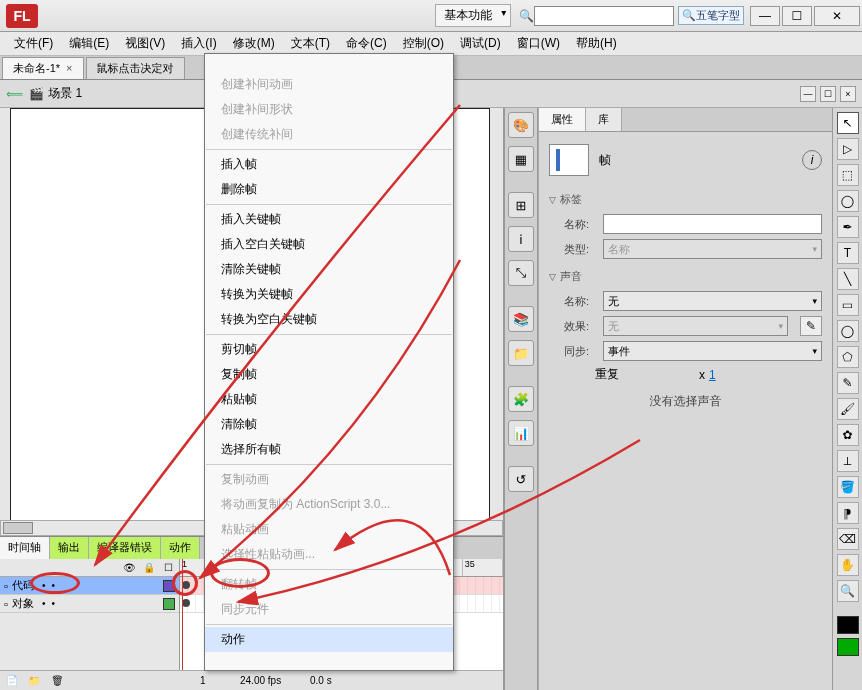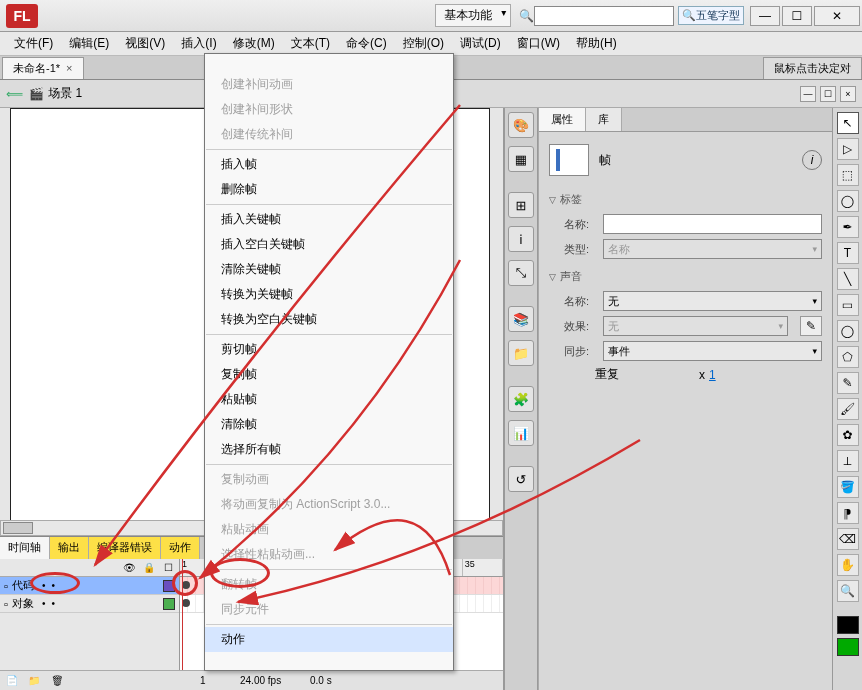--- a/index.html
+++ b/index.html
@@ -14,21 +14,21 @@
   .search-box { width: 140px; height: 20px; border: 1px solid #888; background: #fff; margin-right: 4px; padding: 1px 4px; }
   .ime-label { background: #eef4ff; border:1px solid #8ab; padding:1px 3px; margin-right:6px; font-size:11px; color:#135; }
   .win-btn { width: 30px; height: 20px; border:1px solid #999; background:#eee; margin-right:2px; display:flex; align-items:center; justify-content:center; font-size:12px;}
   .win-btn.close { width:46px; }
   
   
   .menubar { height: 24px; background: #e9e9e9; border-bottom: 1px solid #bbb; display: flex; align-items: center; padding: 0 6px; }
   .menubar span { padding: 2px 8px; cursor: default; }
   
   
-  .doctabs { height: 24px; background: #ccc; display: flex; align-items: flex-end; border-bottom: 1px solid #888; justify-content: space-between; }
+  .doctabs { height: 24px; background: #ccc; display: flex; align-items: flex-end; border-bottom: 1px solid #888; }
   .doctab { background: #f6f6f6; border:1px solid #999; border-bottom:none; padding: 3px 10px; margin-left: 2px; font-size: 11px; }
   .doctab.inactive { background:#ddd; }
   .doctab .x { margin-left:6px; color:#555; }
   
   
   .scenebar { height: 28px; background:#dcdcdc; display:flex; align-items:center; padding:0 6px; border-bottom:1px solid #aaa; position:relative; }
   .scenebar .back { margin-right:6px; color:#3a6; }
   .scenebar .docctrl { position:absolute; right:6px; display:flex; gap:4px; }
   .scenebar .docctrl span { border:1px solid #999; width:16px; height:16px; display:flex; align-items:center; justify-content:center; font-size:9px; background:#eee;}
   
@@ -38,21 +38,21 @@
   .canvas-wrap { flex:1; background:#e6e6e6; position:relative; overflow:hidden;}
   .canvas { position:absolute; top:0; left:10px; width:480px; height:420px; background:#fff; border:1px solid #222;}
   .scroll-h, .scroll-v { background:#ddd; }
   .scroll-h { height:16px; display:flex; }
   .scroll-h .track { flex:1; background:#e8e8e8; border:1px solid #aaa; position:relative;}
   .scroll-h .thumb{ position:absolute; left:2px; width:30px; top:1px; bottom:1px; background:#ccc; border:1px solid #888;}
   
   
   .timeline-panel { height: 154px; background:#dadada; border-top:1px solid #888; display:flex; flex-direction:column;}
   .timeline-tabs { height:22px; display:flex; background:#ccc;}
-  .timeline-tabs span { padding:3px 8px; border-right:1px solid #aaa; background:#fde047; font-size:11px;}
+  .timeline-tabs span { padding:3px 8px; border-right:1px solid #aaa; background:#bef264; font-size:11px;}
   .timeline-tabs span.active { background:#f6f6f6; }
   .timeline-body { flex:1; display:flex; }
   .layers { width:180px; background:#e7e7e7; border-right:1px solid #999; }
   .layers-head { height:18px; display:flex; align-items:center; justify-content:flex-end; gap:8px; padding:0 6px; font-size:10px; border-bottom:1px solid #aaa;}
   .layer-row { height:18px; display:flex; align-items:center; padding:0 4px; font-size:11px; border-bottom:1px solid #ccc; position: relative; }
   .layer-row.sel { background:#8fb8ff; }
   .layer-row .swatch { width:12px; height:12px; margin-left:auto; border:1px solid #333;}
   .frames { flex:1; background:#fff; position:relative; overflow:hidden;}
   .ruler { height:18px; background:#ececec; border-bottom:1px solid #999; display:flex; font-size:9px; }
   .ruler div { width:60px; border-right:1px solid #bbb; padding-left:2px; }
@@ -286,20 +286,21 @@
         </div>
         <div class="form-row">
           <label>同步:</label>
           <div class="combo">事件</div>
         </div>
         <div class="rep-row">
           <div class="combo" style="width:100px;">重复</div>
           <span class="xlbl">x</span>
           <span style="color:#06c; text-decoration:underline;">1</span>
         </div>
+        <div class="nosound">没有选择声音</div>
       </div>
     </div>
   </div>
 
   <div class="toolstrip">
     <div class="tool sel">↖</div>
     <div class="tool">▷</div>
     <div class="tool">⬚</div>
     <div class="tool">◯</div>
     <div class="tool">✒</div>

